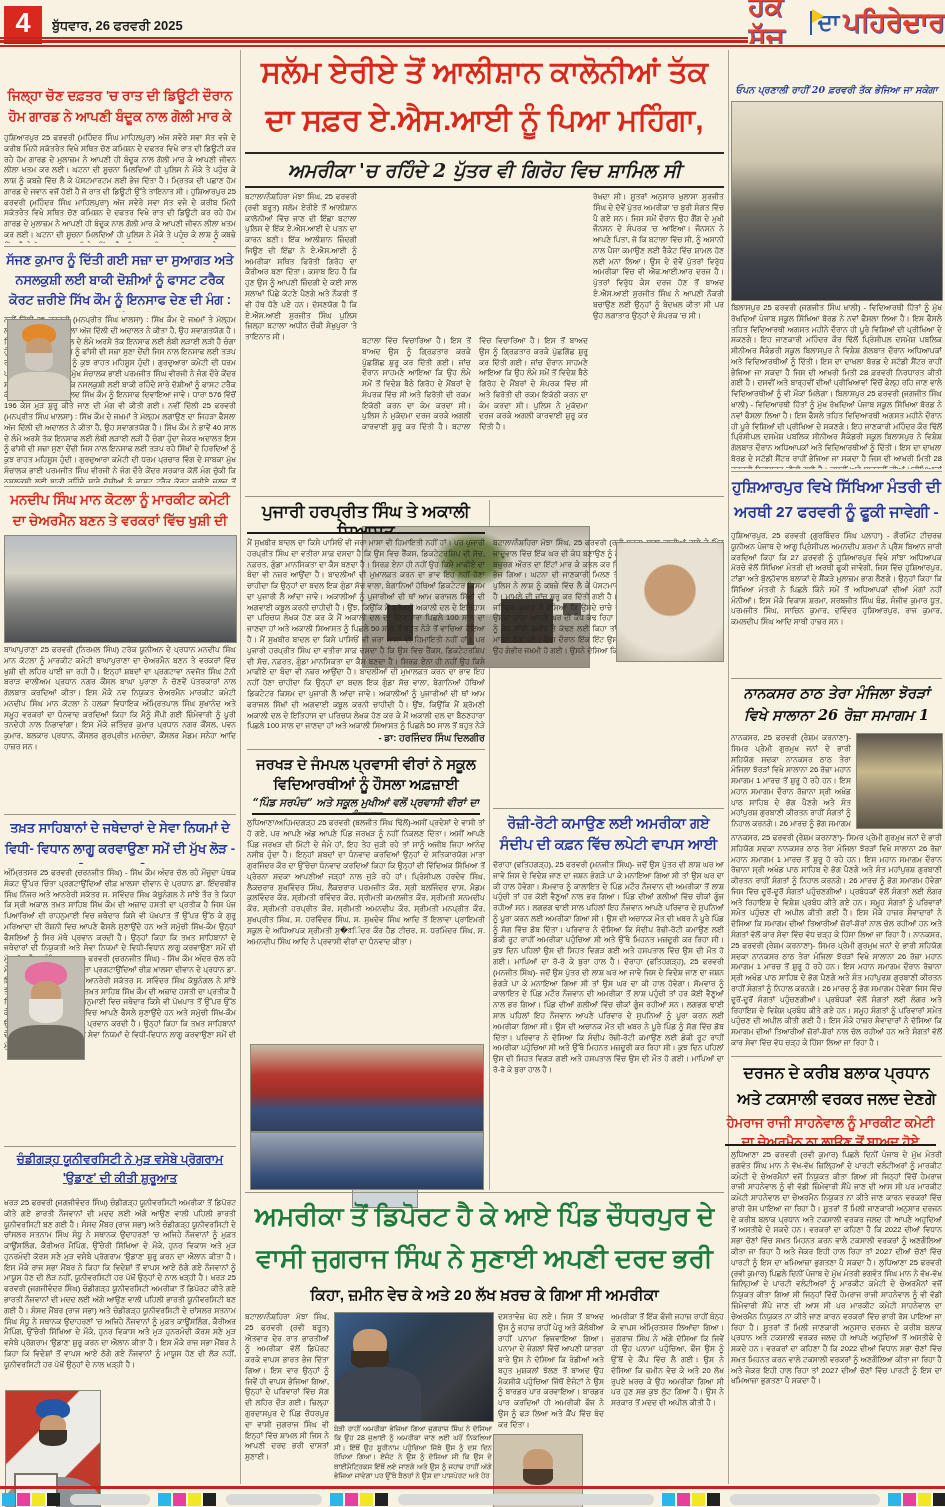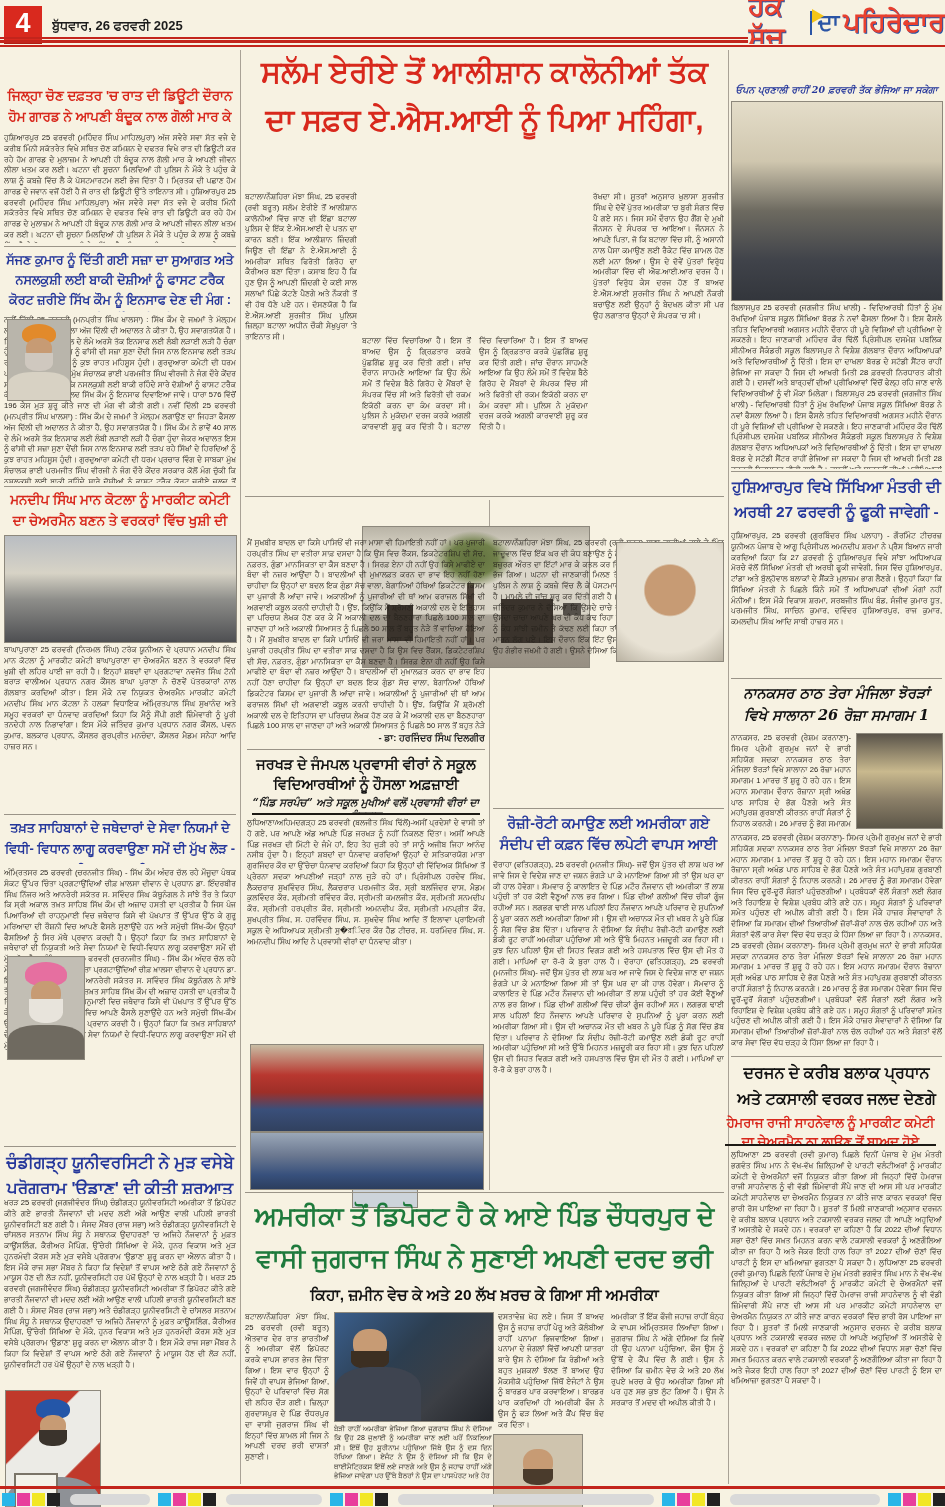--- a/index.html
+++ b/index.html
@@ -94,45 +94,47 @@
   <div class="abs body-txt" style="left:4px;top:868px;width:232px;height:276px;">ਅੰਮ੍ਰਿਤਸਰ 25 ਫਰਵਰੀ (ਚਰਨਜੀਤ ਸਿੰਘ) - ਸਿੱਖ ਕੌਮ ਅੰਦਰ ਚੱਲ ਰਹੇ ਮੌਜੂਦਾ ਪੰਥਕ ਸੰਕਟ ਉੱਪਰ ਚਿੰਤਾ ਪ੍ਰਗਟਾਉਂਦਿਆਂ ਚੀਫ਼ ਖ਼ਾਲਸਾ ਦੀਵਾਨ ਦੇ ਪ੍ਰਧਾਨ ਡਾ. ਇੰਦਰਬੀਰ ਸਿੰਘ ਨਿੱਜਰ ਅਤੇ ਆਨਰੇਰੀ ਸਕੱਤਰ ਸ. ਸਵਿੰਦਰ ਸਿੰਘ ਕੱਥੂਨੰਗਲ ਨੇ ਸਾਂਝੇ ਤੌਰ ਤੇ ਕਿਹਾ ਕਿ ਸ੍ਰੀ ਅਕਾਲ ਤਖ਼ਤ ਸਾਹਿਬ ਸਿੱਖ ਕੌਮ ਦੀ ਅਜ਼ਾਦ ਹਸਤੀ ਦਾ ਪ੍ਰਤੀਕ ਹੈ ਜਿਸ ਪੰਜ ਪਿਆਰਿਆਂ ਦੀ ਰਾਹਨੁਮਾਈ ਵਿਚ ਜਥੇਦਾਰ ਕਿਸੇ ਵੀ ਪੱਖਪਾਤ ਤੋਂ ਉੱਪਰ ਉੱਠ ਕੇ ਗੁਰੂ ਮਰਿਆਦਾ ਦੀ ਰੌਸ਼ਨੀ ਵਿਚ ਆਪਣੇ ਫੈਸਲੇ ਸੁਣਾਉਂਦੇ ਹਨ ਅਤੇ ਸਮੁੱਚੀ ਸਿੱਖ-ਕੌਮ ਉਨ੍ਹਾਂ ਫੈਸਲਿਆਂ ਨੂੰ ਸਿਰ ਮੱਥੇ ਪ੍ਰਵਾਨ ਕਰਦੀ ਹੈ। ਉਨ੍ਹਾਂ ਕਿਹਾ ਕਿ ਤਖ਼ਤ ਸਾਹਿਬਾਨਾਂ ਦੇ ਜਥੇਦਾਰਾਂ ਦੀ ਨਿਯੁਕਤੀ ਅਤੇ ਸੇਵਾ ਨਿਯਮਾਂ ਦੇ ਵਿਧੀ-ਵਿਧਾਨ ਲਾਗੂ ਕਰਵਾਉਣਾ ਸਮੇਂ ਦੀ ਮੁੱਖ ਲੋੜ ਹੈ। ਅੰਮ੍ਰਿਤਸਰ 25 ਫਰਵਰੀ (ਚਰਨਜੀਤ ਸਿੰਘ) - ਸਿੱਖ ਕੌਮ ਅੰਦਰ ਚੱਲ ਰਹੇ ਮੌਜੂਦਾ ਪੰਥਕ ਸੰਕਟ ਉੱਪਰ ਚਿੰਤਾ ਪ੍ਰਗਟਾਉਂਦਿਆਂ ਚੀਫ਼ ਖ਼ਾਲਸਾ ਦੀਵਾਨ ਦੇ ਪ੍ਰਧਾਨ ਡਾ. ਇੰਦਰਬੀਰ ਸਿੰਘ ਨਿੱਜਰ ਅਤੇ ਆਨਰੇਰੀ ਸਕੱਤਰ ਸ. ਸਵਿੰਦਰ ਸਿੰਘ ਕੱਥੂਨੰਗਲ ਨੇ ਸਾਂਝੇ ਤੌਰ ਤੇ ਕਿਹਾ ਕਿ ਸ੍ਰੀ ਅਕਾਲ ਤਖ਼ਤ ਸਾਹਿਬ ਸਿੱਖ ਕੌਮ ਦੀ ਅਜ਼ਾਦ ਹਸਤੀ ਦਾ ਪ੍ਰਤੀਕ ਹੈ ਜਿਸ ਪੰਜ ਪਿਆਰਿਆਂ ਦੀ ਰਾਹਨੁਮਾਈ ਵਿਚ ਜਥੇਦਾਰ ਕਿਸੇ ਵੀ ਪੱਖਪਾਤ ਤੋਂ ਉੱਪਰ ਉੱਠ ਕੇ ਗੁਰੂ ਮਰਿਆਦਾ ਦੀ ਰੌਸ਼ਨੀ ਵਿਚ ਆਪਣੇ ਫੈਸਲੇ ਸੁਣਾਉਂਦੇ ਹਨ ਅਤੇ ਸਮੁੱਚੀ ਸਿੱਖ-ਕੌਮ ਉਨ੍ਹਾਂ ਫੈਸਲਿਆਂ ਨੂੰ ਸਿਰ ਮੱਥੇ ਪ੍ਰਵਾਨ ਕਰਦੀ ਹੈ। ਉਨ੍ਹਾਂ ਕਿਹਾ ਕਿ ਤਖ਼ਤ ਸਾਹਿਬਾਨਾਂ ਦੇ ਜਥੇਦਾਰਾਂ ਦੀ ਨਿਯੁਕਤੀ ਅਤੇ ਸੇਵਾ ਨਿਯਮਾਂ ਦੇ ਵਿਧੀ-ਵਿਧਾਨ ਲਾਗੂ ਕਰਵਾਉਣਾ ਸਮੇਂ ਦੀ ਮੁੱਖ ਲੋੜ ਹੈ।</div>
   <div class="abs portrait" style="left:7px;top:874px;width:76px;height:102px;">
     <div class="bg" style="background:#c2beb4;"></div>
     <div class="turban" style="top:5px;width:42px;height:24px;background:#e66fa0;"></div>
     <div class="face" style="top:24px;width:30px;height:26px;"></div>
     <div class="beard" style="top:42px;width:34px;height:24px;background:#e8e4dc;"></div>
     <div class="torso" style="height:34px;background:#6f6a60;"></div>
   </div>
   <div class="abs rule-h" style="left:4px;top:1146px;width:232px;"></div>
 
-  <div class="abs hl blue" style="left:4px;top:1150px;width:232px;height:44px;font-size:17px;line-height:1.55;">ਚੰਡੀਗੜ੍ਹ ਯੂਨੀਵਰਸਿਟੀ ਨੇ ਮੁੜ ਵਸੇਬੇ ਪ੍ਰੋਗਰਾਮ 'ਉਡਾਣ' ਦੀ ਕੀਤੀ ਸ਼ੁਰੂਆਤ</div>
+  <div class="abs hl blue" style="left:4px;top:1150px;width:232px;height:44px;font-size:12px;line-height:1.55;text-decoration:underline;">ਚੰਡੀਗੜ੍ਹ ਯੂਨੀਵਰਸਿਟੀ ਨੇ ਮੁੜ ਵਸੇਬੇ ਪ੍ਰੋਗਰਾਮ 'ਉਡਾਣ' ਦੀ ਕੀਤੀ ਸ਼ੁਰੂਆਤ</div>
   <div class="abs body-txt" style="left:4px;top:1198px;width:232px;height:284px;">ਖਰੜ 25 ਫਰਵਰੀ (ਜਗਜੀਵੰਦਰ ਸਿੰਘ) ਚੰਡੀਗੜ੍ਹ ਯੂਨੀਵਰਸਿਟੀ ਅਮਰੀਕਾ ਤੋਂ ਡਿਪੋਰਟ ਕੀਤੇ ਗਏ ਭਾਰਤੀ ਨੌਜਵਾਨਾਂ ਦੀ ਮਦਦ ਲਈ ਅੱਗੇ ਆਉਣ ਵਾਲੀ ਪਹਿਲੀ ਭਾਰਤੀ ਯੂਨੀਵਰਸਿਟੀ ਬਣ ਗਈ ਹੈ। ਸੰਸਦ ਮੈਂਬਰ (ਰਾਜ ਸਭਾ) ਅਤੇ ਚੰਡੀਗੜ੍ਹ ਯੂਨੀਵਰਸਿਟੀ ਦੇ ਚਾਂਸਲਰ ਸਤਨਾਮ ਸਿੰਘ ਸੰਧੂ ਨੇ ਸਥਾਨਕ ਉਦਾਹਰਣਾਂ 'ਚ ਅਜਿਹੇ ਨੌਜਵਾਨਾਂ ਨੂੰ ਮੁਫ਼ਤ ਕਾਊਂਸਲਿੰਗ, ਕੈਰੀਅਰ ਮੈਪਿੰਗ, ਉੱਚੇਰੀ ਸਿੱਖਿਆ ਦੇ ਮੌਕੇ, ਹੁਨਰ ਵਿਕਾਸ ਅਤੇ ਮੁੜ ਹੁਨਰਮੰਦੀ ਕੋਰਸ ਸਣੇ ਮੁੜ ਵਸੇਬੇ ਪ੍ਰੋਗਰਾਮ 'ਉਡਾਣ' ਸ਼ੁਰੂ ਕਰਨ ਦਾ ਐਲਾਨ ਕੀਤਾ ਹੈ। ਇਸ ਮੌਕੇ ਰਾਜ ਸਭਾ ਮੈਂਬਰ ਨੇ ਕਿਹਾ ਕਿ ਵਿਦੇਸ਼ਾਂ ਤੋਂ ਵਾਪਸ ਆਏ ਠੱਗੇ ਗਏ ਨੌਜਵਾਨਾਂ ਨੂੰ ਮਾਯੂਸ ਹੋਣ ਦੀ ਲੋੜ ਨਹੀਂ, ਯੂਨੀਵਰਸਿਟੀ ਹਰ ਪੱਖੋਂ ਉਨ੍ਹਾਂ ਦੇ ਨਾਲ ਖੜ੍ਹੀ ਹੈ। ਖਰੜ 25 ਫਰਵਰੀ (ਜਗਜੀਵੰਦਰ ਸਿੰਘ) ਚੰਡੀਗੜ੍ਹ ਯੂਨੀਵਰਸਿਟੀ ਅਮਰੀਕਾ ਤੋਂ ਡਿਪੋਰਟ ਕੀਤੇ ਗਏ ਭਾਰਤੀ ਨੌਜਵਾਨਾਂ ਦੀ ਮਦਦ ਲਈ ਅੱਗੇ ਆਉਣ ਵਾਲੀ ਪਹਿਲੀ ਭਾਰਤੀ ਯੂਨੀਵਰਸਿਟੀ ਬਣ ਗਈ ਹੈ। ਸੰਸਦ ਮੈਂਬਰ (ਰਾਜ ਸਭਾ) ਅਤੇ ਚੰਡੀਗੜ੍ਹ ਯੂਨੀਵਰਸਿਟੀ ਦੇ ਚਾਂਸਲਰ ਸਤਨਾਮ ਸਿੰਘ ਸੰਧੂ ਨੇ ਸਥਾਨਕ ਉਦਾਹਰਣਾਂ 'ਚ ਅਜਿਹੇ ਨੌਜਵਾਨਾਂ ਨੂੰ ਮੁਫ਼ਤ ਕਾਊਂਸਲਿੰਗ, ਕੈਰੀਅਰ ਮੈਪਿੰਗ, ਉੱਚੇਰੀ ਸਿੱਖਿਆ ਦੇ ਮੌਕੇ, ਹੁਨਰ ਵਿਕਾਸ ਅਤੇ ਮੁੜ ਹੁਨਰਮੰਦੀ ਕੋਰਸ ਸਣੇ ਮੁੜ ਵਸੇਬੇ ਪ੍ਰੋਗਰਾਮ 'ਉਡਾਣ' ਸ਼ੁਰੂ ਕਰਨ ਦਾ ਐਲਾਨ ਕੀਤਾ ਹੈ। ਇਸ ਮੌਕੇ ਰਾਜ ਸਭਾ ਮੈਂਬਰ ਨੇ ਕਿਹਾ ਕਿ ਵਿਦੇਸ਼ਾਂ ਤੋਂ ਵਾਪਸ ਆਏ ਠੱਗੇ ਗਏ ਨੌਜਵਾਨਾਂ ਨੂੰ ਮਾਯੂਸ ਹੋਣ ਦੀ ਲੋੜ ਨਹੀਂ, ਯੂਨੀਵਰਸਿਟੀ ਹਰ ਪੱਖੋਂ ਉਨ੍ਹਾਂ ਦੇ ਨਾਲ ਖੜ੍ਹੀ ਹੈ।</div>
   <div class="abs portrait" style="left:5px;top:1204px;width:94px;height:146px;">
     <div class="bg" style="background:linear-gradient(135deg,#c0392b 0 30%,#ecebe6 31% 60%,#c0392b 61% 100%);"></div>
     <div class="turban" style="top:8px;width:34px;height:20px;background:#2456a8;"></div>
     <div class="face" style="top:24px;width:26px;height:22px;"></div>
     <div class="beard" style="top:39px;width:28px;height:16px;background:#3a332c;"></div>
     <div class="torso" style="height:60px;background:#8e9196;"></div>
     <div style="position:absolute;left:8px;bottom:8px;width:40px;height:52px;background:#f4f2ea;border:2px solid #7a7468;"></div>
   </div>
 
   <div class="abs hl red" style="left:245px;top:48px;width:479px;height:100px;font-size:30px;line-height:1.6;">ਸਲੱਮ ਏਰੀਏ ਤੋਂ ਆਲੀਸ਼ਾਨ ਕਾਲੋਨੀਆਂ ਤੱਕ ਦਾ ਸਫ਼ਰ ਏ.ਐਸ.ਆਈ ਨੂੰ ਪਿਆ ਮਹਿੰਗਾ, ਗੁਆਉਣੀ ਪਈ ਨੌਕਰੀ !</div>
+  <div class="abs hl serif subhead-serif" style="left:245px;top:152px;width:479px;height:32px;font-size:19px;line-height:32px;border-top:2px solid #2b2archive;border-top:2px solid #2b2620;border-bottom:2px solid #2b2620;">ਅਮਰੀਕਾ 'ਚ ਰਹਿੰਦੇ 2 ਪੁੱਤਰ ਵੀ ਗਿਰੋਹ ਵਿਚ ਸ਼ਾਮਿਲ ਸੀ</div>
 
   <div class="abs body-txt" style="left:245px;top:192px;width:112px;height:300px;">ਬਟਾਲਾ/ਨੌਸ਼ਹਿਰਾ ਮੱਝਾ ਸਿੰਘ, 25 ਫਰਵਰੀ (ਰਵੀ ਬਰੂਤ) ਸਲੱਮ ਏਰੀਏ ਤੋਂ ਆਲੀਸ਼ਾਨ ਕਾਲੋਨੀਆਂ ਵਿੱਚ ਜਾਣ ਦੀ ਇੱਛਾ ਬਟਾਲਾ ਪੁਲਿਸ ਦੇ ਇੱਕ ਏ.ਐਸ.ਆਈ ਦੇ ਪਤਨ ਦਾ ਕਾਰਨ ਬਣੀ। ਇੱਕ ਆਲੀਸ਼ਾਨ ਜ਼ਿੰਦਗੀ ਜਿਊਣ ਦੀ ਇੱਛਾ ਨੇ ਏ.ਐਸ.ਆਈ ਨੂੰ ਅਮਰੀਕਾ ਸਥਿਤ ਫਿਰੋਤੀ ਗਿਰੋਹ ਦਾ ਕੈਰੀਅਰ ਬਣਾ ਦਿੱਤਾ। ਕਸਾਬ ਇਹ ਹੈ ਕਿ ਹੁਣ ਉਸ ਨੂੰ ਆਪਣੀ ਜ਼ਿੰਦਗੀ ਦੇ ਕਈ ਸਾਲ ਸਲਾਖਾਂ ਪਿੱਛੇ ਕੱਟਣੇ ਪੈਣਗੇ ਅਤੇ ਨੌਕਰੀ ਤੋਂ ਵੀ ਹੱਥ ਧੋਣੇ ਪਏ ਹਨ। ਦੱਸਣਯੋਗ ਹੈ ਕਿ ਏ.ਐਸ.ਆਈ ਸੁਰਜੀਤ ਸਿੰਘ ਪੁਲਿਸ ਜ਼ਿਲ੍ਹਾ ਬਟਾਲਾ ਅਧੀਨ ਚੌਕੀ ਸੇਖੁਪੁਰਾ 'ਤੇ ਤਾਇਨਾਤ ਸੀ।</div>
   <div class="abs photo ph-house" style="left:362px;top:192px;width:226px;height:140px;">
     <div class="door" style="left:24px;bottom:26px;width:26px;height:36px;"></div>
     <div class="door" style="left:138px;bottom:24px;width:52px;height:44px;"></div>
     <div class="door" style="left:200px;bottom:52px;width:18px;height:12px;background:#55504a;"></div>
     <div class="tree" style="left:104px;bottom:22px;width:7px;height:62px;"></div>
     <div class="leaf" style="left:70px;top:4px;width:80px;height:56px;"></div>
   </div>
   <div class="abs body-txt" style="left:362px;top:336px;width:226px;height:156px;column-count:2;column-gap:8px;">ਬਟਾਲਾ ਵਿੱਚ ਵਿਚਾਰਿਆ ਹੈ। ਇਸ ਤੋਂ ਬਾਅਦ ਉਸ ਨੂੰ ਗ੍ਰਿਫ਼ਤਾਰ ਕਰਕੇ ਪੁੱਛਗਿੱਛ ਸ਼ੁਰੂ ਕਰ ਦਿੱਤੀ ਗਈ। ਜਾਂਚ ਦੌਰਾਨ ਸਾਹਮਣੇ ਆਇਆ ਕਿ ਉਹ ਲੰਮੇ ਸਮੇਂ ਤੋਂ ਵਿਦੇਸ਼ ਬੈਠੇ ਗਿਰੋਹ ਦੇ ਮੈਂਬਰਾਂ ਦੇ ਸੰਪਰਕ ਵਿੱਚ ਸੀ ਅਤੇ ਫਿਰੋਤੀ ਦੀ ਰਕਮ ਇਕੱਠੀ ਕਰਨ ਦਾ ਕੰਮ ਕਰਦਾ ਸੀ। ਪੁਲਿਸ ਨੇ ਮੁਕੱਦਮਾ ਦਰਜ ਕਰਕੇ ਅਗਲੀ ਕਾਰਵਾਈ ਸ਼ੁਰੂ ਕਰ ਦਿੱਤੀ ਹੈ। ਬਟਾਲਾ ਵਿੱਚ ਵਿਚਾਰਿਆ ਹੈ। ਇਸ ਤੋਂ ਬਾਅਦ ਉਸ ਨੂੰ ਗ੍ਰਿਫ਼ਤਾਰ ਕਰਕੇ ਪੁੱਛਗਿੱਛ ਸ਼ੁਰੂ ਕਰ ਦਿੱਤੀ ਗਈ। ਜਾਂਚ ਦੌਰਾਨ ਸਾਹਮਣੇ ਆਇਆ ਕਿ ਉਹ ਲੰਮੇ ਸਮੇਂ ਤੋਂ ਵਿਦੇਸ਼ ਬੈਠੇ ਗਿਰੋਹ ਦੇ ਮੈਂਬਰਾਂ ਦੇ ਸੰਪਰਕ ਵਿੱਚ ਸੀ ਅਤੇ ਫਿਰੋਤੀ ਦੀ ਰਕਮ ਇਕੱਠੀ ਕਰਨ ਦਾ ਕੰਮ ਕਰਦਾ ਸੀ। ਪੁਲਿਸ ਨੇ ਮੁਕੱਦਮਾ ਦਰਜ ਕਰਕੇ ਅਗਲੀ ਕਾਰਵਾਈ ਸ਼ੁਰੂ ਕਰ ਦਿੱਤੀ ਹੈ।</div>
   <div class="abs body-txt" style="left:593px;top:192px;width:131px;height:300px;">ਰੱਖਦਾ ਸੀ। ਸੂਤਰਾਂ ਅਨੁਸਾਰ ਖੁਲਾਸਾ ਸੁਰਜੀਤ ਸਿੰਘ ਦੇ ਦੋਵੇਂ ਪੁੱਤਰ ਅਮਰੀਕਾ 'ਚ ਬੁਰੀ ਸੰਗਤ ਵਿੱਚ ਪੈ ਗਏ ਸਨ। ਜਿਸ ਸਮੇਂ ਦੌਰਾਨ ਉਹ ਗੈਂਗ ਦੇ ਮੁਖੀ ਜੌਨਸਨ ਦੇ ਸੰਪਰਕ 'ਚ ਆਇਆ। ਜੌਨਸਨ ਨੇ ਆਪਣੇ ਪਿਤਾ, ਜੋ ਕਿ ਬਟਾਲਾ ਵਿੱਚ ਸੀ, ਨੂੰ ਅਸਾਨੀ ਨਾਲ ਪੈਸਾ ਕਮਾਉਣ ਲਈ ਰੈਕੇਟ ਵਿੱਚ ਸ਼ਾਮਲ ਹੋਣ ਲਈ ਮਨਾ ਲਿਆ। ਉਸ ਦੇ ਦੋਵੇਂ ਪੁੱਤਰਾਂ ਵਿਰੁੱਧ ਅਮਰੀਕਾ ਵਿੱਚ ਵੀ ਐਫ.ਆਈ.ਆਰ ਦਰਜ ਹੈ। ਪੁੱਤਰਾਂ ਵਿਰੁੱਧ ਕੇਸ ਦਰਜ ਹੋਣ ਤੋਂ ਬਾਅਦ ਏ.ਐਸ.ਆਈ ਸੁਰਜੀਤ ਸਿੰਘ ਨੇ ਆਪਣੀ ਨੌਕਰੀ ਬਚਾਉਣ ਲਈ ਉਨ੍ਹਾਂ ਨੂੰ ਬੇਦਖਲ ਕੀਤਾ ਸੀ ਪਰ ਉਹ ਲਗਾਤਾਰ ਉਨ੍ਹਾਂ ਦੇ ਸੰਪਰਕ 'ਚ ਸੀ।</div>
   <div class="abs rule-h" style="left:245px;top:496px;width:479px;"></div>
 
+  <div class="abs hl black underline" style="left:247px;top:502px;width:238px;height:30px;font-size:17px;">ਪੁਜਾਰੀ ਹਰਪ੍ਰੀਤ ਸਿੰਘ ਤੇ ਅਕਾਲੀ ਸਿਆਸਤ</div>
   <div class="abs body-txt" style="left:247px;top:538px;width:238px;height:192px;">ਮੈਂ ਸੁਖਬੀਰ ਬਾਦਲ ਦਾ ਕਿਸੇ ਪਾਸਿਓਂ ਵੀ ਜਰਾ ਮਾਸਾ ਵੀ ਹਿਮਾਇਤੀ ਨਹੀਂ ਹਾਂ। ਪਰ ਪੁਜਾਰੀ ਹਰਪ੍ਰੀਤ ਸਿੰਘ ਦਾ ਵਤੀਰਾ ਸਾਫ਼ ਦਸਦਾ ਹੈ ਕਿ ਉਸ ਵਿਚ ਰੈਂਕਸ, ਡਿਕਟੇਟਰਸ਼ਿਪ ਦੀ ਸੋਚ, ਨਫ਼ਰਤ, ਗੁੰਡਾ ਮਾਨਸਿਕਤਾ ਦਾ ਕੈਸ ਬਣਦਾ ਹੈ। ਸਿਰਫ਼ ਏਨਾ ਹੀ ਨਹੀਂ ਉਹ ਕਿਸੇ ਮਾਫੀਏ ਦਾ ਬੰਦਾ ਵੀ ਨਜ਼ਰ ਆਉਂਦਾ ਹੈ। ਬਾਦਲੀਆਂ ਦੀ ਮੁਖ਼ਾਲਫ਼ਤ ਕਰਨ ਦਾ ਭਾਵ ਇਹ ਨਹੀਂ ਹੋਣਾ ਚਾਹੀਦਾ ਕਿ ਉਨ੍ਹਾਂ ਦਾ ਬਦਲ ਇਕ ਗੁੰਡਾ ਸੋਚ ਵਾਲਾ, ਬੇਗਾਨਿਆਂ ਹੱਥਿਆਂ ਡਿਕਟੇਟਰ ਕਿਸਮ ਦਾ ਪੁਜਾਰੀ ਲੈ ਆਂਦਾ ਜਾਵੇ। ਅਕਾਲੀਆਂ ਨੂੰ ਪੁਜਾਰੀਆਂ ਦੀ ਥਾਂ ਆਮ ਫਰਾਜਲ ਸਿੱਖਾਂ ਦੀ ਅਗਵਾਈ ਕਬੂਲ ਕਰਨੀ ਚਾਹੀਦੀ ਹੈ। ਉਂਝ, ਕਿਉਂਕਿ ਮੈਂ ਸ਼੍ਰੋਮਣੀ ਅਕਾਲੀ ਦਲ ਦੇ ਇਤਿਹਾਸ ਦਾ ਪਰਿਚਯ ਲੇਖਕ ਹੋਣ ਕਰ ਕੇ ਮੈਂ ਅਕਾਲੀ ਦਲ ਦਾ ਬੈਠਣਹਾਰਾ ਪਿਛਲੇ 100 ਸਾਲ ਦਾ ਜਾਣਦਾ ਹਾਂ ਅਤੇ ਅਕਾਲੀ ਸਿਆਸਤ ਨੂੰ ਪਿਛਲੇ 50 ਸਾਲ ਤੋਂ ਬਹੁਤ ਨੇੜੇ ਤੋਂ ਵਾਚਿਆ ਹੋਇਆ ਹੈ। ਮੈਂ ਸੁਖਬੀਰ ਬਾਦਲ ਦਾ ਕਿਸੇ ਪਾਸਿਓਂ ਵੀ ਜਰਾ ਮਾਸਾ ਵੀ ਹਿਮਾਇਤੀ ਨਹੀਂ ਹਾਂ। ਪਰ ਪੁਜਾਰੀ ਹਰਪ੍ਰੀਤ ਸਿੰਘ ਦਾ ਵਤੀਰਾ ਸਾਫ਼ ਦਸਦਾ ਹੈ ਕਿ ਉਸ ਵਿਚ ਰੈਂਕਸ, ਡਿਕਟੇਟਰਸ਼ਿਪ ਦੀ ਸੋਚ, ਨਫ਼ਰਤ, ਗੁੰਡਾ ਮਾਨਸਿਕਤਾ ਦਾ ਕੈਸ ਬਣਦਾ ਹੈ। ਸਿਰਫ਼ ਏਨਾ ਹੀ ਨਹੀਂ ਉਹ ਕਿਸੇ ਮਾਫੀਏ ਦਾ ਬੰਦਾ ਵੀ ਨਜ਼ਰ ਆਉਂਦਾ ਹੈ। ਬਾਦਲੀਆਂ ਦੀ ਮੁਖ਼ਾਲਫ਼ਤ ਕਰਨ ਦਾ ਭਾਵ ਇਹ ਨਹੀਂ ਹੋਣਾ ਚਾਹੀਦਾ ਕਿ ਉਨ੍ਹਾਂ ਦਾ ਬਦਲ ਇਕ ਗੁੰਡਾ ਸੋਚ ਵਾਲਾ, ਬੇਗਾਨਿਆਂ ਹੱਥਿਆਂ ਡਿਕਟੇਟਰ ਕਿਸਮ ਦਾ ਪੁਜਾਰੀ ਲੈ ਆਂਦਾ ਜਾਵੇ। ਅਕਾਲੀਆਂ ਨੂੰ ਪੁਜਾਰੀਆਂ ਦੀ ਥਾਂ ਆਮ ਫਰਾਜਲ ਸਿੱਖਾਂ ਦੀ ਅਗਵਾਈ ਕਬੂਲ ਕਰਨੀ ਚਾਹੀਦੀ ਹੈ। ਉਂਝ, ਕਿਉਂਕਿ ਮੈਂ ਸ਼੍ਰੋਮਣੀ ਅਕਾਲੀ ਦਲ ਦੇ ਇਤਿਹਾਸ ਦਾ ਪਰਿਚਯ ਲੇਖਕ ਹੋਣ ਕਰ ਕੇ ਮੈਂ ਅਕਾਲੀ ਦਲ ਦਾ ਬੈਠਣਹਾਰਾ ਪਿਛਲੇ 100 ਸਾਲ ਦਾ ਜਾਣਦਾ ਹਾਂ ਅਤੇ ਅਕਾਲੀ ਸਿਆਸਤ ਨੂੰ ਪਿਛਲੇ 50 ਸਾਲ ਤੋਂ ਬਹੁਤ ਨੇੜੇ ਤੋਂ ਵਾਚਿਆ ਹੋਇਆ ਹੈ।</div>
   <div class="abs portrait" style="left:352px;top:640px;width:64px;height:90px;">
     <div class="bg" style="background:#b7c6d6;"></div>
     <div class="turban" style="top:4px;width:36px;height:22px;background:#2f55b0;"></div>
     <div class="face" style="top:22px;width:26px;height:24px;"></div>
     <div class="beard" style="top:38px;width:30px;height:20px;background:#dcd8d0;"></div>
     <div class="torso" style="height:26px;background:#cdd4da;"></div>
   </div>
   <div class="abs" style="left:247px;top:732px;width:238px;height:14px;font-size:9.5px;font-weight:bold;text-align:right;">- ਡਾ: ਹਰਜਿੰਦਰ ਸਿੰਘ ਦਿਲਗੀਰ</div>
   <div class="abs rule-h" style="left:247px;top:749px;width:238px;"></div>

